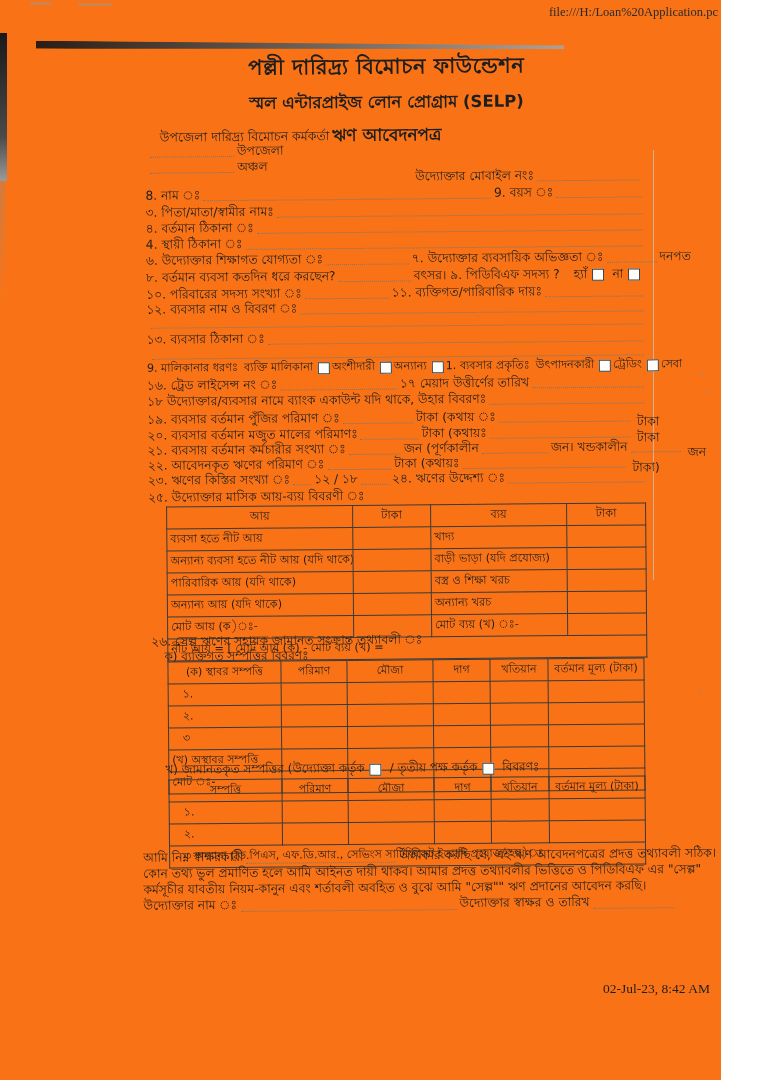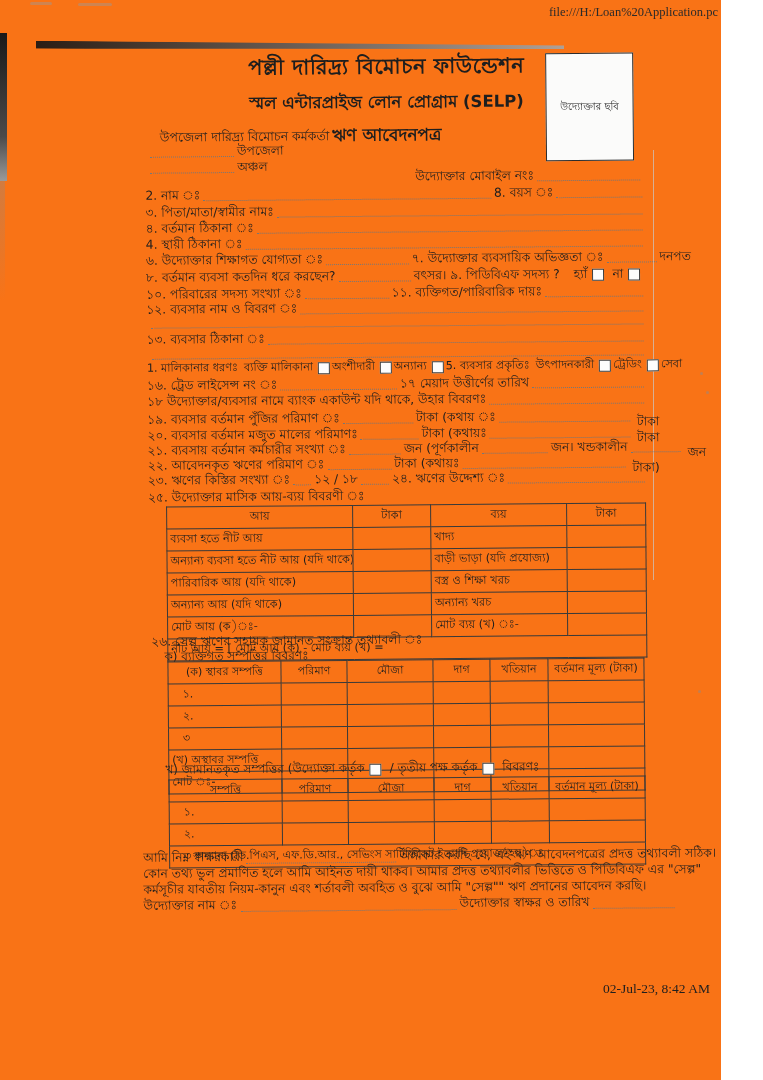--- a/index.html
+++ b/index.html
@@ -81,42 +81,39 @@
   <div class="speck" style="left:698px;top:690px;"></div>
 
   <div class="form">
 
     <div class="titles">
       <div class="t-org">পল্লী দারিদ্র্য বিমোচন ফাউন্ডেশন</div>
       <div class="t-prog">স্মল এন্টারপ্রাইজ লোন প্রোগ্রাম (SELP)</div>
       <div class="t-form">ঋণ আবেদনপত্র</div>
     </div>
 
-    <div class="photo-box">
-      <span>উদ্যোক্তার ছবি</span>
-    </div>
 
     <div class="abs" style="left:163px;top:129px;font-size:12.5px;">উপজেলা দারিদ্র্য বিমোচন কর্মকর্তা</div>
     <div class="row" style="left:150px;top:145px;width:142px;">
       <span class="dots fx" style="width:84px;"></span>
       <span class="lbl">উপজেলা</span>
     </div>
     <div class="row" style="left:150px;top:161px;width:136px;">
       <span class="dots fx" style="width:84px;"></span>
       <span class="lbl">অঞ্চল</span>
     </div>
     <div class="row" style="left:418px;top:172px;width:228px;">
       <span class="lbl">উদ্যোক্তার মোবাইল নংঃ</span>
       <span class="dots"></span>
     </div>
 
     <div class="row" style="left:148px;top:189px;width:500px;">
-      <span class="lbl">2.  নাম ঃ</span>
-      <span class="dots"></span>
-      <span class="lbl">8. বয়স ঃ</span>
+      <span class="lbl">8.  নাম ঃ</span>
+      <span class="dots"></span>
+      <span class="lbl">9. বয়স ঃ</span>
       <span class="dots fx" style="width:86px;"></span>
     </div>
     <div class="row" style="left:148px;top:206px;width:500px;">
       <span class="lbl">৩.  পিতা/মাতা/স্বামীর নামঃ</span>
       <span class="dots"></span>
     </div>
     <div class="row" style="left:148px;top:222px;width:500px;">
       <span class="lbl">৪.  বর্তমান ঠিকানা ঃ</span>
       <span class="dots"></span>
     </div>
@@ -156,29 +153,29 @@
       <span class="dots"></span>
     </div>
     <div class="row" style="left:148px;top:333px;width:500px;">
       <span class="lbl">১৩. ব্যবসার ঠিকানা ঃ</span>
       <span class="dots"></span>
     </div>
     <div class="row" style="left:150px;top:349px;width:498px;">
       <span class="dots"></span>
     </div>
     <div class="row sm" style="left:148px;top:363px;width:508px;">
-      <span class="lbl">1. মালিকানার ধরণঃ</span>
+      <span class="lbl">9. মালিকানার ধরণঃ</span>
       <span class="gap6"></span>
       <span class="lbl">ব্যক্তি মালিকানা</span>
       <span class="cb"></span>
       <span class="lbl">অংশীদারী</span>
       <span class="cb"></span>
       <span class="lbl">অন্যান্য</span>
       <span class="cb"></span>
-      <span class="lbl">5. ব্যবসার প্রকৃতিঃ</span>
+      <span class="lbl">1. ব্যবসার প্রকৃতিঃ</span>
       <span class="gap6"></span>
       <span class="lbl">উৎপাদনকারী</span>
       <span class="cb"></span>
       <span class="lbl">ট্রেডিং</span>
       <span class="cb"></span>
       <span class="lbl">সেবা</span>
     </div>
     <div class="row" style="left:148px;top:379px;width:500px;">
       <span class="lbl">১৬. ট্রেড লাইসেন্স নং ঃ</span>
       <span class="dots"></span>

